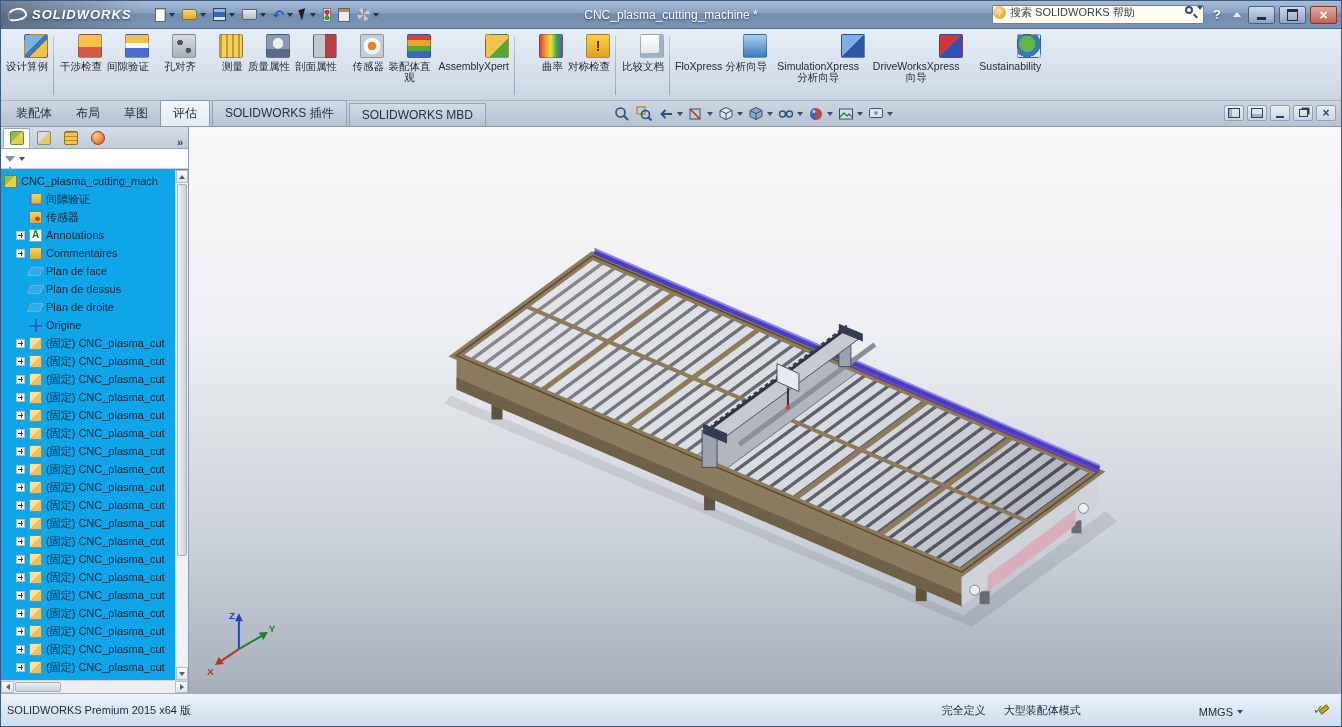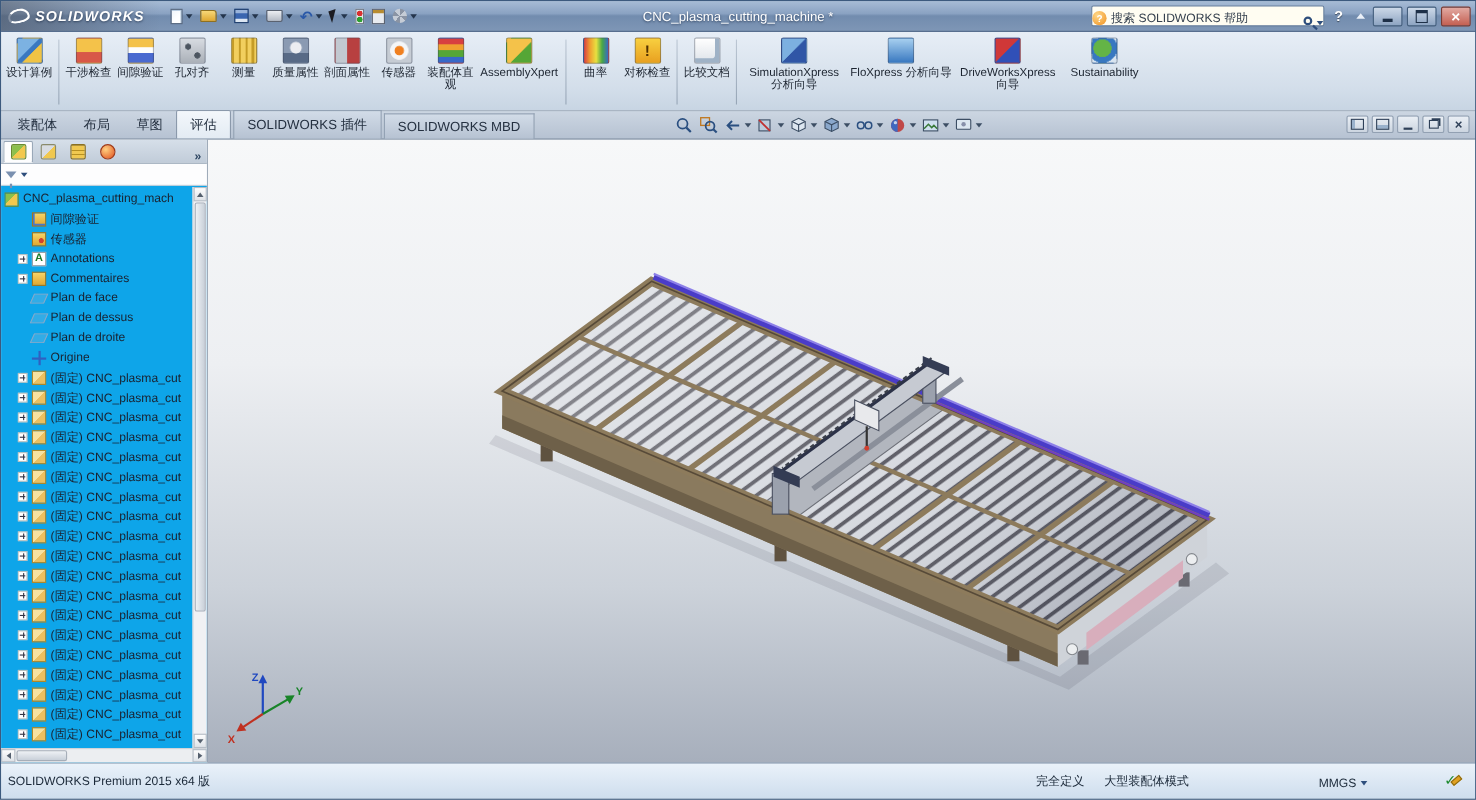--- a/index.html
+++ b/index.html
@@ -25,41 +25,41 @@
 .qi-undo{color:#2a58a8;font-size:14px;line-height:14px;font-weight:bold}
 .qi-undo::before{content:"↶"}
 .qi-select{width:0;height:0;border-top:11px solid #1c1c22;border-right:7px solid transparent;transform:rotate(-18deg)}
 .qi-rebuild{width:8px;height:14px;border:1px solid #707a88;background:
  radial-gradient(circle at 50% 27%,#d83030 2.4px,transparent 2.8px),
  radial-gradient(circle at 50% 73%,#2ea030 2.4px,transparent 2.8px),#e4e8ee}
 .qi-props{width:12px;height:14px;background:#e8ebf0;border:1px solid #5a6270;box-shadow:inset 0 3px 0 #b88c30}
 .qi-options{width:13px;height:13px;border-radius:50%;background:conic-gradient(#8a94a4 0 12%,#c5ccd6 0 25%,#8a94a4 0 37%,#c5ccd6 0 50%,#8a94a4 0 62%,#c5ccd6 0 75%,#8a94a4 0 87%,#c5ccd6 0)}
 .doc-title{position:absolute;left:50%;top:7px;transform:translateX(-50%);color:#fff;font-size:12px;text-shadow:0 1px 2px rgba(10,25,50,.65);white-space:nowrap}
 .tb-right{margin-left:auto;display:flex;align-items:center;gap:4px;padding-right:4px}
-.search-box{width:212px;height:19px;background:#fffdf2;border:1px solid #69809e;border-radius:2px;display:flex;align-items:flex-end;gap:4px;padding:0 0}
+.search-box{width:212px;height:19px;background:#fffdf2;border:1px solid #69809e;border-radius:2px;display:flex;align-items:flex-start;gap:4px;padding:0 0}
 .q-bubble{width:13px;height:13px;flex:0 0 13px;border-radius:50%;background:radial-gradient(circle at 35% 30%,#ffd888,#ef9020);color:#fff;font-size:9px;font-weight:bold;display:flex;align-items:center;justify-content:center}
 .q-bubble::before{content:"?"}
 .search-input{flex:1;border:none;outline:none;background:transparent;font-size:11px;color:#333;font-family:inherit;min-width:0}
 .search-input::placeholder{color:#35404e;opacity:1}
 .mag{width:8px;height:8px;border:2px solid #2e4e7c;border-radius:50%;position:relative;flex:0 0 8px}
 .mag::after{content:"";position:absolute;width:5px;height:2px;background:#2e4e7c;left:6px;top:7px;transform:rotate(42deg)}
 .caret-down{width:0;height:0;border-left:3px solid transparent;border-right:3px solid transparent;border-top:4px solid #2e4e7c}
 .help-btn{width:18px;height:18px;color:#fff;font-weight:bold;font-size:13px;display:flex;align-items:center;justify-content:center;text-shadow:0 1px 1px rgba(0,0,0,.5)}
 .help-btn::before{content:"?"}
 .collapse-btn{width:14px;height:18px;display:flex;align-items:center;justify-content:center}
 .collapse-btn::before{content:"";border-left:4px solid transparent;border-right:4px solid transparent;border-bottom:5px solid #eaf0f8}
 .wbtn{width:27px;height:18px;border:1px solid #46607e;border-radius:2px;background:linear-gradient(#cdd9e8,#8da4c2);display:flex;align-items:center;justify-content:center;color:#1e3048;font-size:12px;line-height:12px}
 .wbtn.min::before{content:"";width:9px;height:3px;background:#1e3048;margin-top:8px}
 .wbtn.max::before{content:"";width:9px;height:8px;border:1.5px solid #1e3048;border-top-width:3px}
 .wbtn.close{background:linear-gradient(#e2aaa2,#c45f52);border-color:#7e3a30;color:#fff}
 .wbtn.close::before{content:"×";font-weight:bold;font-size:14px}
 
 
 .ribbon{height:72px;flex:0 0 72px;background:linear-gradient(#e7eef6,#d3deea 72%,#c8d5e3);display:flex;align-items:stretch;padding:2px 4px 0 2px;border-bottom:1px solid #a9b5c3;overflow:hidden}
-.tool{display:flex;flex-direction:column;align-items:center;width:47px;padding:2px 2px;font-size:10.5px;line-height:11px;text-align:center;color:#1d2531;border-radius:3px}
+.tool{display:flex;flex-direction:column;align-items:flex-end;width:47px;padding:2px 2px;font-size:10.5px;line-height:11px;text-align:center;color:#1d2531;border-radius:3px}
 .tool.wide{width:auto;min-width:78px;max-width:98px}
 .tool.sep{width:1px;min-width:1px;max-width:1px;padding:0;margin:5px 3px;background:linear-gradient(#bcc7d4,#96a5b6);border-radius:0}
 .ricon{width:24px;height:24px;margin:1px 0 3px;border-radius:2px;border:1px solid rgba(55,66,86,.4);position:relative;flex:0 0 24px}
 .tool-label{white-space:normal;word-break:break-word}
 .i-designstudy{background:linear-gradient(135deg,#7cb2e2 0 45%,#3a78c0 45% 60%,#f0c344 60%)}
 .i-interference{background:linear-gradient(180deg,#f4c24a 0 55%,#d85848 55%)}
 .i-clearance{background:linear-gradient(180deg,#f4c24a 0 38%,#fdfdfd 38% 60%,#4a6ad0 60%)}
 .i-holealign{background:radial-gradient(circle at 32% 34%,#4c5560 2.6px,transparent 3px),radial-gradient(circle at 70% 70%,#4c5560 2.6px,transparent 3px),linear-gradient(#d8dce2,#aab0b8)}
 .i-measure{background:repeating-linear-gradient(90deg,#c59c26 0 2px,#f2cf5e 2px 6px)}
 .i-massprops{background:radial-gradient(circle at 50% 38%,#ecedf1 5px,transparent 5.6px),linear-gradient(180deg,#8a9ab2 0 62%,#586a86 62%)}
@@ -305,27 +305,27 @@
         <span class="ricon i-compare"></span>
         <span class="tool-label">比较文档</span>
       </div>
 
       <div class="tool sep">
         
         
       </div>
 
       <div class="tool wide">
+        <span class="ricon i-floxpress"></span>
+        <span class="tool-label">FloXpress 分析向导</span>
+      </div>
+
+      <div class="tool wide">
         <span class="ricon i-simulationxpress"></span>
         <span class="tool-label">SimulationXpress 分析向导</span>
-      </div>
-
-      <div class="tool wide">
-        <span class="ricon i-floxpress"></span>
-        <span class="tool-label">FloXpress 分析向导</span>
       </div>
 
       <div class="tool wide">
         <span class="ricon i-driveworks"></span>
         <span class="tool-label">DriveWorksXpress 向导</span>
       </div>
 
       <div class="tool wide">
         <span class="ricon i-sustainability"></span>
         <span class="tool-label">Sustainability</span>

